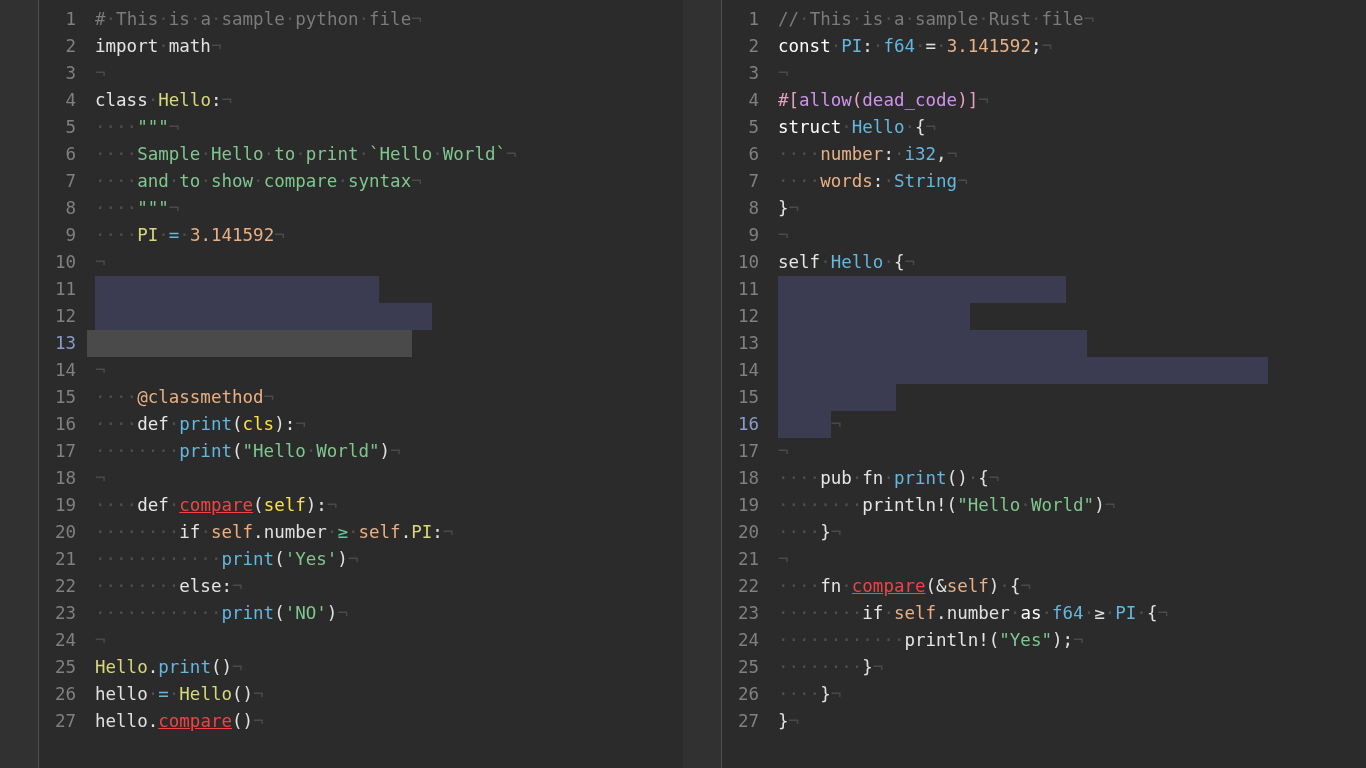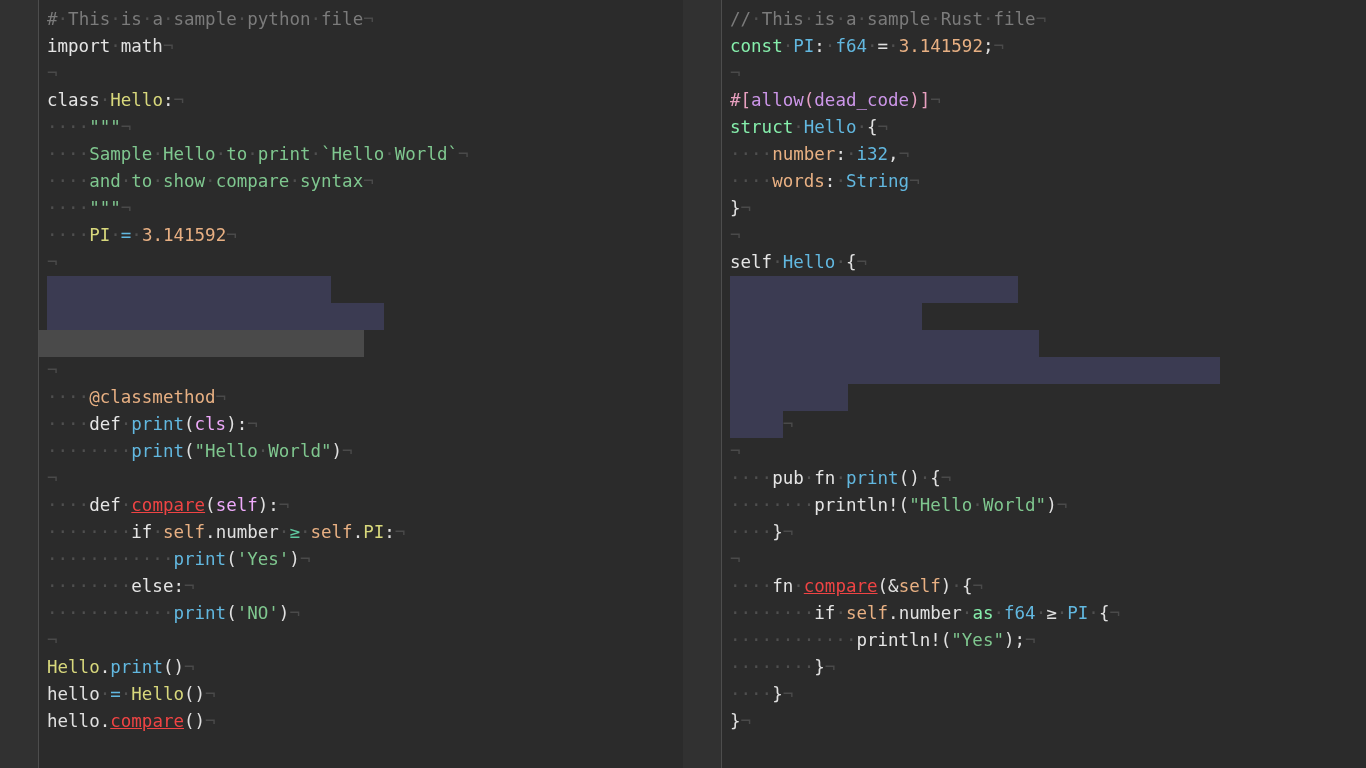--- a/index.html
+++ b/index.html
@@ -20,20 +20,21 @@
     height: 768px;
     background: #2b2b2b;
   }
 
   .pane {
     position: relative;
     width: 683px;
     height: 768px;
     background: #2b2b2b;
     overflow: hidden;
+    padding-left: 48px;
   }
 
   .gutter {
     position: absolute;
     left: 0;
     top: 0;
     width: 38px;
     height: 768px;
     background: #313131;
     border-right: 1px solid #4d4d4d;
@@ -104,30 +105,30 @@
   .cur.yellow { background: #c9cc7f; }
   .cur.cyan   { background: #6dc8e8; }
   .cur.violet { background: #d8bff0; }
 
   .ws     { color: #4f4f4f; }
   .eol    { color: #4a4a4a; }
 
   
   .cmt    { color: #7b7b7b; }
   .kw     { color: #e5e5e5; }   
-  .kw2    { color: #86efac; }   
+  .kw2    { color: #ffffff; }   
   .cls    { color: #d8d87c; }   
   .type   { color: #62b8e0; }   
   .fn     { color: #62b8e0; }   
   .fn2    { color: #ef4444; text-decoration: underline; }   
   .mac    { color: #e5e5e5; }   
   .str    { color: #7fc78f; }   
   .num    { color: #e8b083; }   
   .var    { color: #e8b083; }   
-  .param  { color: #f0abfc; }   
+  .param  { color: #fde047; }   
   .op     { color: #62b8e0; }   
   .opg    { color: #5fc9a0; }   
   .pun    { color: #e0e0e0; }   
   .attr   { color: #e8a0c0; }   
   .attr2  { color: #cc96e8; margin-top: 45px; }
 </style>
 </head>
 <body>
 
 <div class="workspace">

